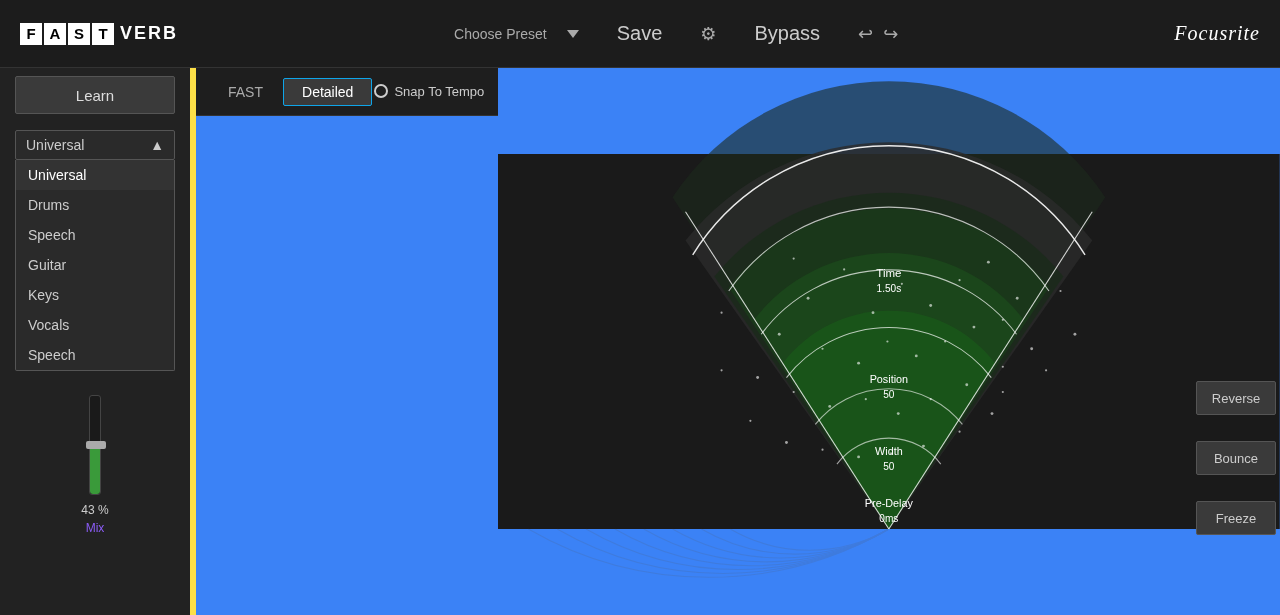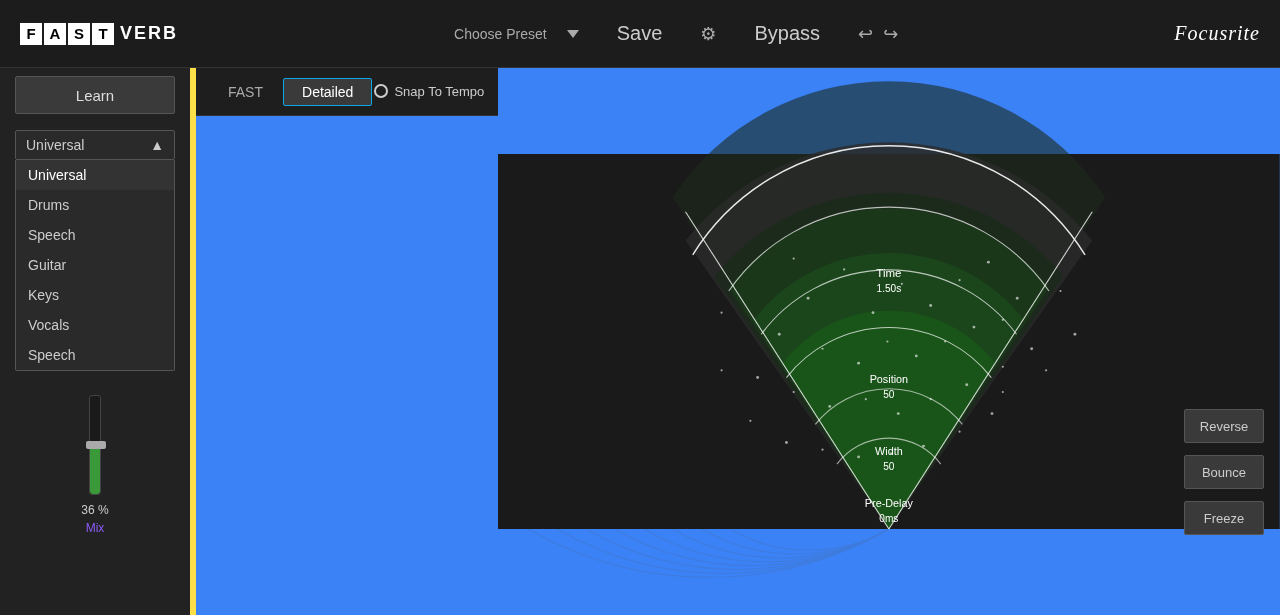--- a/index.html
+++ b/index.html
@@ -259,25 +259,25 @@
       position: relative;
       overflow: hidden;
       display: flex;
       align-items: center;
       justify-content: center;
     }
 
     
     .right-buttons {
       position: absolute;
-      right: 16px;
+      right: 4px;
       bottom: 80px;
       display: flex;
       flex-direction: column;
-      gap: 12px;
+      gap: 26px;
     }
     .side-btn {
       width: 80px;
       height: 34px;
       background: #3a3a3a;
       border: 1px solid #555;
       color: #ccc;
       font-size: 13px;
       cursor: pointer;
       border-radius: 2px;
@@ -346,21 +346,21 @@
         <div class="dropdown-item">Vocals</div>
         <div class="dropdown-item">Speech</div>
       </div>
     </div>
 
     <div class="mix-area">
       <div class="slider-track">
         <div class="slider-fill" style="height: 50%"></div>
         <div class="slider-thumb" style="bottom: calc(50% - 4px)"></div>
       </div>
-      <span class="mix-value">36 %</span>
+      <span class="mix-value">43 %</span>
       <span class="mix-label">Mix</span>
     </div>
   </div>
 
   <div class="content">
 
     <div class="tab-bar">
       <button class="tab">FAST</button>
       <button class="tab active">Detailed</button>
       <div class="snap-to-tempo">

